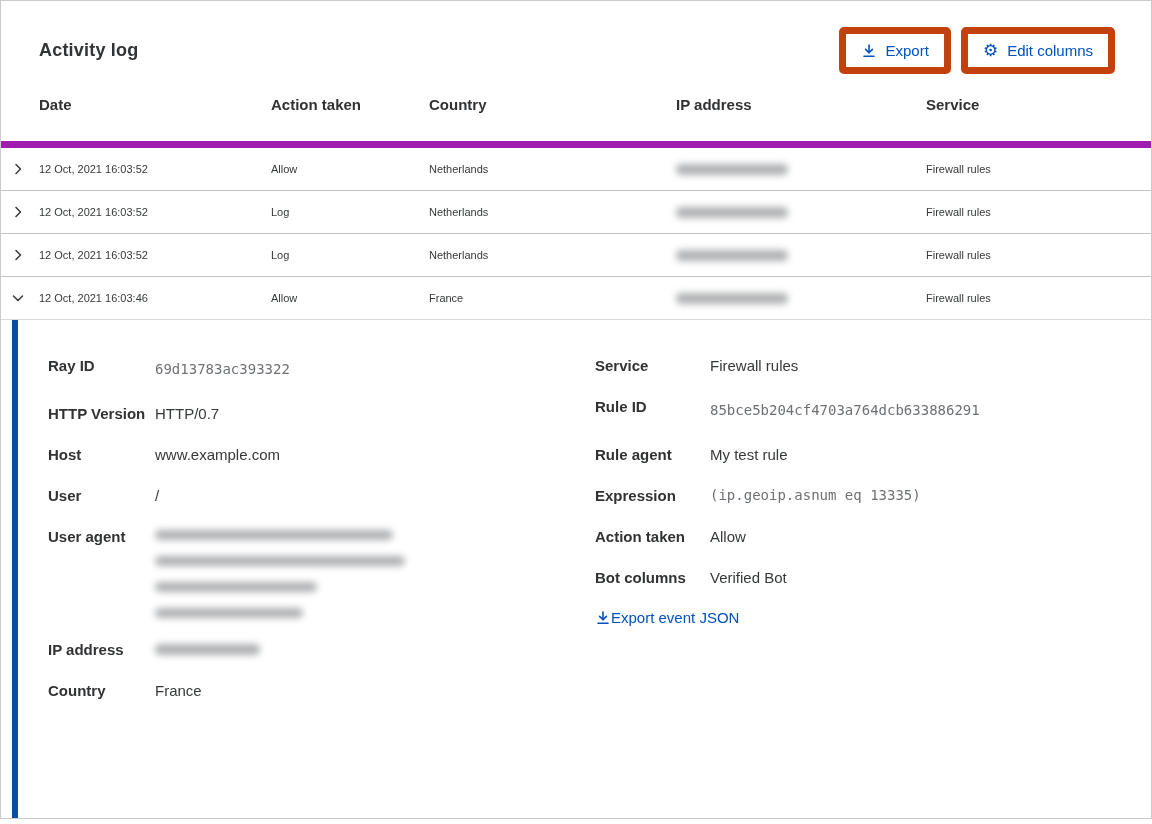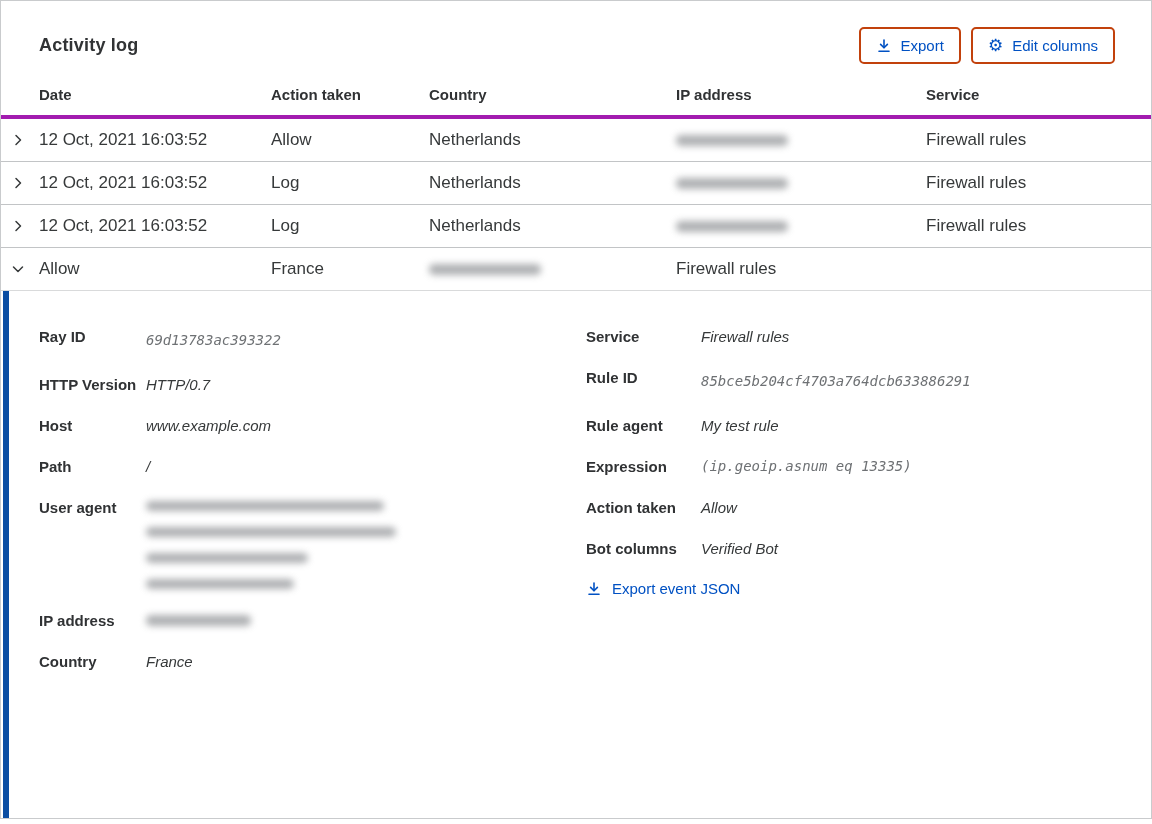--- a/index.html
+++ b/index.html
@@ -6,48 +6,48 @@
   .frame{
     position:relative;width:1152px;height:819px;box-sizing:border-box;
     border:1px solid #c9cbcd;background:#fff;display:flex;flex-direction:column;overflow:hidden;justify-content:center;
   }
   
   .topbar{display:flex;justify-content:space-between;align-items:center;padding:26px 36px 0 38px;}
   .page-title{font-size:18px;font-weight:600;color:#313335;letter-spacing:.2px;}
   .actions{display:flex;gap:10px;}
   .btn{
     display:flex;align-items:center;gap:9px;background:#fff;color:#0051c3;
-    border:2px solid #c2410c;border-radius:5px;padding:7px 15px;font-size:15px;
+    border:7px solid #c2410c;border-radius:5px;padding:7px 15px;font-size:15px;
     font-family:"Liberation Sans",sans-serif;cursor:pointer;line-height:19px;
   }
   .icon{display:inline-flex;align-items:center;justify-content:center;}
   .gear-glyph{font-size:17px;line-height:16px;color:#0051c3;}
   
   .grid-cols{display:grid;grid-template-columns:38px 232px 158px 247px 250px auto;align-items:center;}
-  .thead{margin-top:22px;padding-bottom:12px;border-bottom:4px solid #a21caf;}
+  .thead{margin-top:22px;padding-bottom:28px;border-bottom:7px solid #a21caf;}
   .thead .hcell{font-size:15px;font-weight:600;color:#303234;}
-  .trow{height:42px;border-bottom:1px solid #c2c4c6;font-size:17px;color:#36393a;cursor:pointer;}
+  .trow{height:42px;border-bottom:1px solid #c2c4c6;font-size:11px;color:#36393a;cursor:pointer;}
   .trow.expanded{border-bottom:1px solid #d9dadb;}
   .chev-cell{padding-left:9px;display:flex;align-items:center;}
   .redact-bar{background:#7d8084;opacity:.62;border-radius:5px;filter:blur(3.5px);}
   .row-ip{width:112px;height:11px;}
   
-  .panel{position:relative;flex:1;padding:36px 36px 0 38px;display:grid;grid-template-columns:547px 1fr;align-content:start;}
+  .panel{position:relative;flex:1;padding:36px 36px 0 38px;display:grid;grid-template-columns:547px 1fr;align-content:start;margin-left:9px;}
   .panel::before{content:"";position:absolute;left:2px;top:0;bottom:0;width:6px;background:#0b4da2;}
   .drow{display:flex;align-items:flex-start;margin-bottom:22px;}
   .dlabel{flex:none;width:107px;font-size:15px;font-weight:600;color:#303234;line-height:19px;}
   .col-right .dlabel{width:115px;}
-  .dvalue{font-size:15px;color:#36393a;line-height:19px;font-style:italic;}
+  .dvalue{font-size:15px;color:#36393a;line-height:19px;}
   .mono{font-family:"DejaVu Sans Mono",monospace;font-size:14px;color:#6e7174;line-height:26px;}
   .wrap-id{max-width:276px;word-break:break-all;}
   .italic{font-style:italic;color:#5c5f62;}
   .blur-lines{padding-top:3px;}
   .blur-lines .redact-bar{height:10px;margin-bottom:16px;}
   .ip-bar{width:105px;height:11px;margin-top:4px;}
-  .export-link{display:flex;align-items:center;gap:10px;color:#0051c3;font-size:15px;cursor:pointer;margin-top:2px;text-decoration:none;}
+  .export-link{display:flex;align-items:center;color:#0051c3;font-size:15px;cursor:pointer;margin-top:2px;text-decoration:none;}
   svg{display:block;}
 </style>
 </head>
 <body>
 
 <div class="frame">
 
   <div class="topbar">
     <div class="page-title">Activity log</div>
     <div class="actions">
@@ -129,20 +129,21 @@
   </div>
 
   <div class="grid-cols trow expanded">
     <div class="chev-cell">
       <span class="icon">
         <svg width="16" height="16" viewBox="0 0 16 16" fill="none" stroke="#36393a" stroke-width="1.5" stroke-linecap="round" stroke-linejoin="round">
             <path d="M3.5 6 8 10.5 12.5 6"></path>
           </svg>
       </span>
     </div>
+    <div>12 Oct, 2021 16:03:46</div>
     <div>Allow</div>
     <div>France</div>
     <div>
         <div class="redact-bar row-ip"></div>
       </div>
     <div>Firewall rules</div>
   </div>
 
   <div class="panel">
 
@@ -153,21 +154,21 @@
       </div>
       <div class="drow">
         <div class="dlabel">HTTP Version</div>
         <div class="dvalue">HTTP/0.7</div>
       </div>
       <div class="drow">
         <div class="dlabel">Host</div>
         <div class="dvalue">www.example.com</div>
       </div>
       <div class="drow">
-        <div class="dlabel">Path</div>
+        <div class="dlabel">User</div>
         <div class="dvalue">/</div>
       </div>
       <div class="drow">
         <div class="dlabel">User agent</div>
         <div class="blur-lines">
           <div class="redact-bar" style="width:238px;"></div>
           <div class="redact-bar" style="width:250px;"></div>
           <div class="redact-bar" style="width:162px;"></div>
           <div class="redact-bar" style="width:148px;margin-bottom:0;"></div>
         </div>

